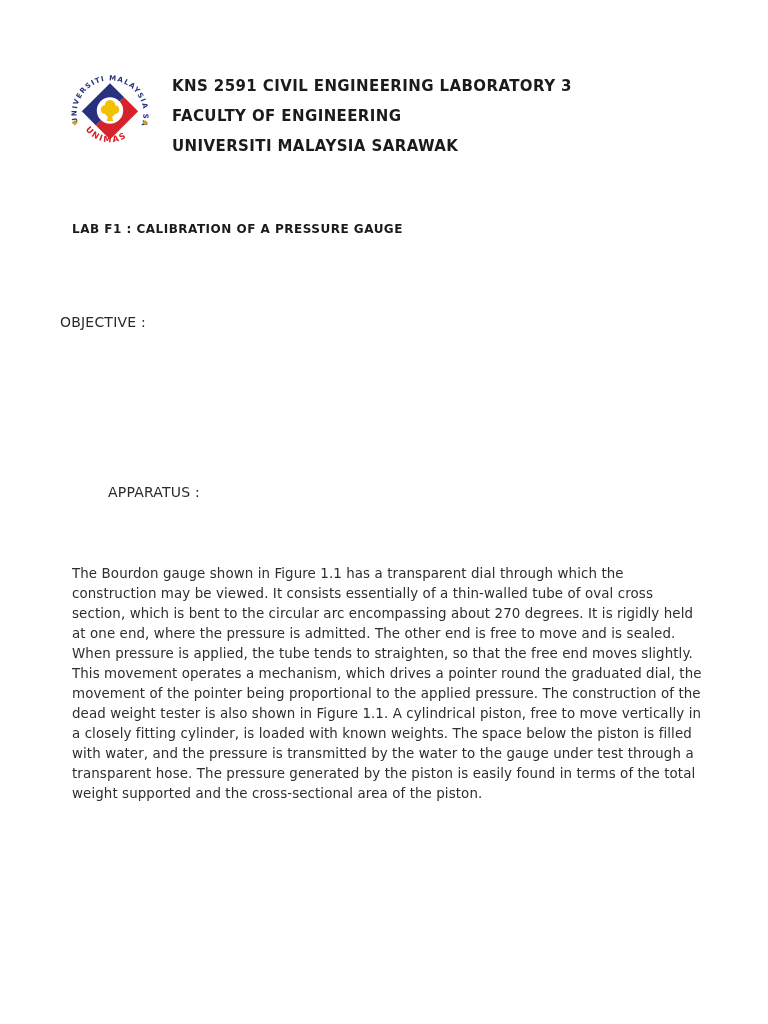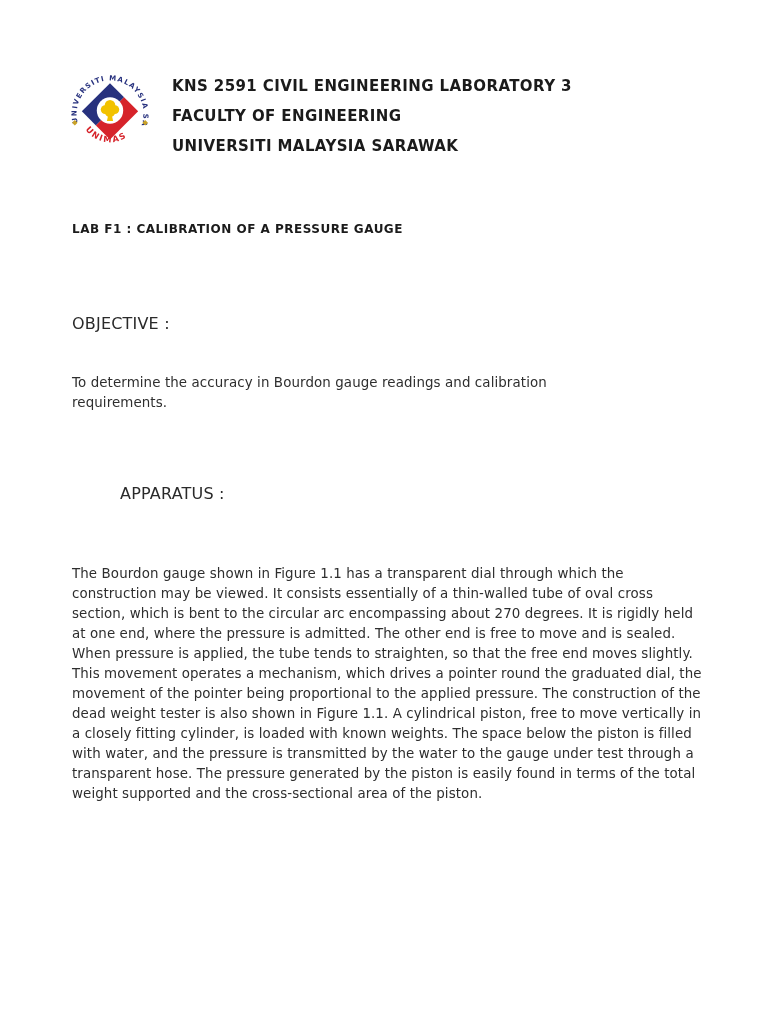--- a/index.html
+++ b/index.html
@@ -38,22 +38,22 @@
     left: 72px;
     top: 222px;
     font-size: 12px;
     font-weight: bold;
     color: #1b1b1b;
     letter-spacing: 0.5px;
     white-space: nowrap;
   }
   .section-heading {
     position: absolute;
-    left: 72px;
-    font-size: 16px;
+    left: 60px;
+    font-size: 14px;
     font-weight: normal;
     color: #2a2a2a;
     letter-spacing: 0.2px;
   }
   .heading-objective { top: 314px; }
   .heading-apparatus { top: 484px; margin-left: 48px; }
   .body-text {
     position: absolute;
     left: 72px;
     font-size: 13.4px;
@@ -103,18 +103,17 @@
 
   <div class="header-text">
     <div class="header-line">KNS 2591 CIVIL ENGINEERING LABORATORY 3</div>
     <div class="header-line">FACULTY OF ENGINEERING</div>
     <div class="header-line">UNIVERSITI MALAYSIA SARAWAK</div>
   </div>
 
   <div class="lab-title">LAB F1 : CALIBRATION OF A PRESSURE GAUGE</div>
 
   <div class="section-heading heading-objective">OBJECTIVE :</div>
-  <div class="body-text objective-body">To determine the accuracy in Bourdon gauge readings and calibration requirements.</div>
 
   <div class="section-heading heading-apparatus">APPARATUS :</div>
   <div class="body-text apparatus-body">The Bourdon gauge shown in Figure 1.1 has a transparent dial through which the construction may be viewed. It consists essentially of a thin-walled tube of oval cross section, which is bent to the circular arc encompassing about 270 degrees. It is rigidly held at one end, where the pressure is admitted. The other end is free to move and is sealed. When pressure is applied, the tube tends to straighten, so that the free end moves slightly. This movement operates a mechanism, which drives a pointer round the graduated dial, the movement of the pointer being proportional to the applied pressure. The construction of the dead weight tester is also shown in Figure 1.1. A cylindrical piston, free to move vertically in a closely fitting cylinder, is loaded with known weights. The space below the piston is filled with water, and the pressure is transmitted by the water to the gauge under test through a transparent hose. The pressure generated by the piston is easily found in terms of the total weight supported and the cross-sectional area of the piston.</div>
 
 </div>
 
 </body></html>

